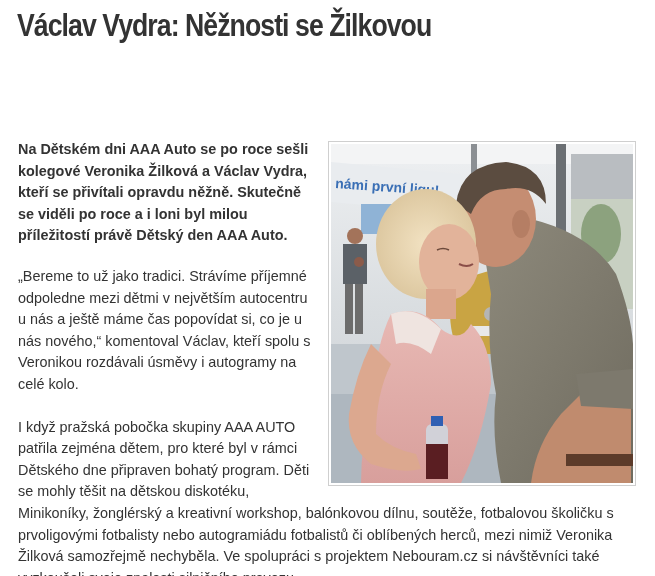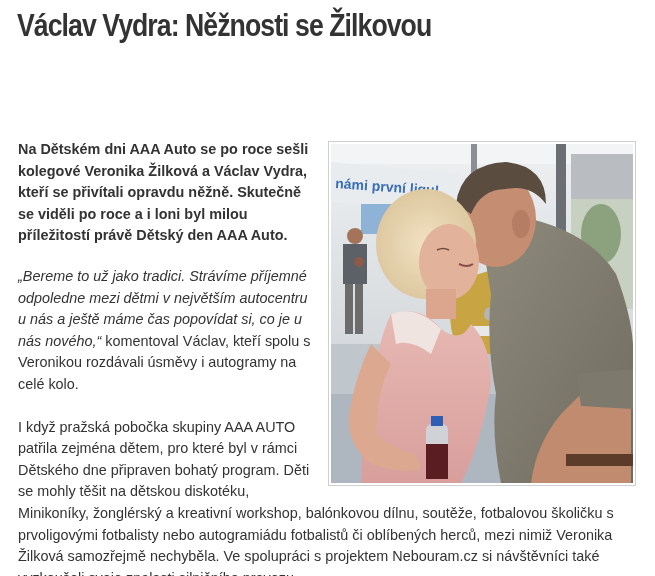--- a/index.html
+++ b/index.html
@@ -56,21 +56,20 @@
       background: #dfe5ea;
     }
     .para {
       margin: 0 0 21px 0;
     }
     .lead {
       font-weight: bold;
       margin-bottom: 19px;
     }
     .quote {
-      font-style: italic;
     }
     .p-last { margin-bottom: 0; }
   </style>
 </head>
 <body>
 
 <h1 class="title">Václav Vydra: Něžnosti se Žilkovou</h1>
 
 <div class="article">
 

